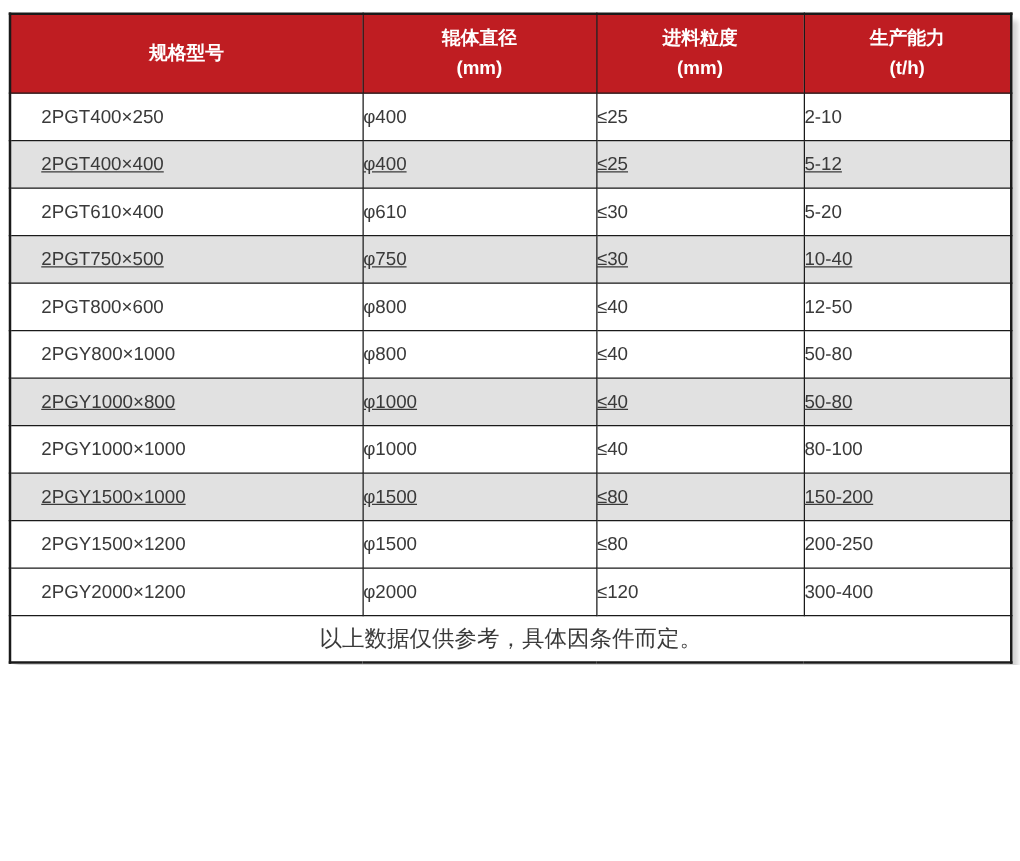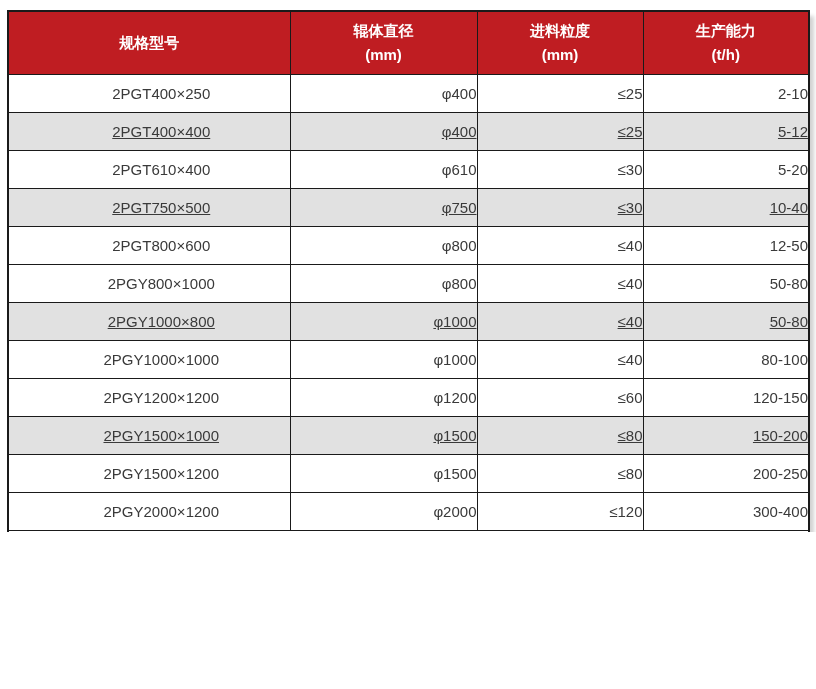--- a/index.html
+++ b/index.html
@@ -46,27 +46,27 @@
     font-weight: bold;
     height: 62px;
     text-align: center;
     vertical-align: middle;
   }
   .spec-table thead th .h-label { line-height: 24px; }
   .spec-table thead th .h-unit  { line-height: 24px; }
 
   .spec-table tbody td {
     height: 37px;
-    text-align: right;
+    text-align: left;
     vertical-align: middle;
     background: #ffffff;
   }
   .spec-table tbody tr.alt td { background: #e1e1e1; text-decoration: underline; }
   .spec-table tbody td.model-col {
-    text-align: center;
+    text-align: left;
     padding-left: 24px;
   }
   .spec-table tfoot td {
     height: 36px;
     text-align: center;
     vertical-align: middle;
     font-size: 18px;
     background: #ffffff;
     color: #3a3a3a;
   }
@@ -144,26 +144,20 @@
             <td>φ1000</td>
             <td>≤40</td>
             <td>50-80</td>
           </tr>
           <tr>
             <td class="model-col">2PGY1000×1000</td>
             <td>φ1000</td>
             <td>≤40</td>
             <td>80-100</td>
           </tr>
-          <tr>
-            <td class="model-col">2PGY1200×1200</td>
-            <td>φ1200</td>
-            <td>≤60</td>
-            <td>120-150</td>
-          </tr>
           <tr class="alt">
             <td class="model-col">2PGY1500×1000</td>
             <td>φ1500</td>
             <td>≤80</td>
             <td>150-200</td>
           </tr>
           <tr>
             <td class="model-col">2PGY1500×1200</td>
             <td>φ1500</td>
             <td>≤80</td>

